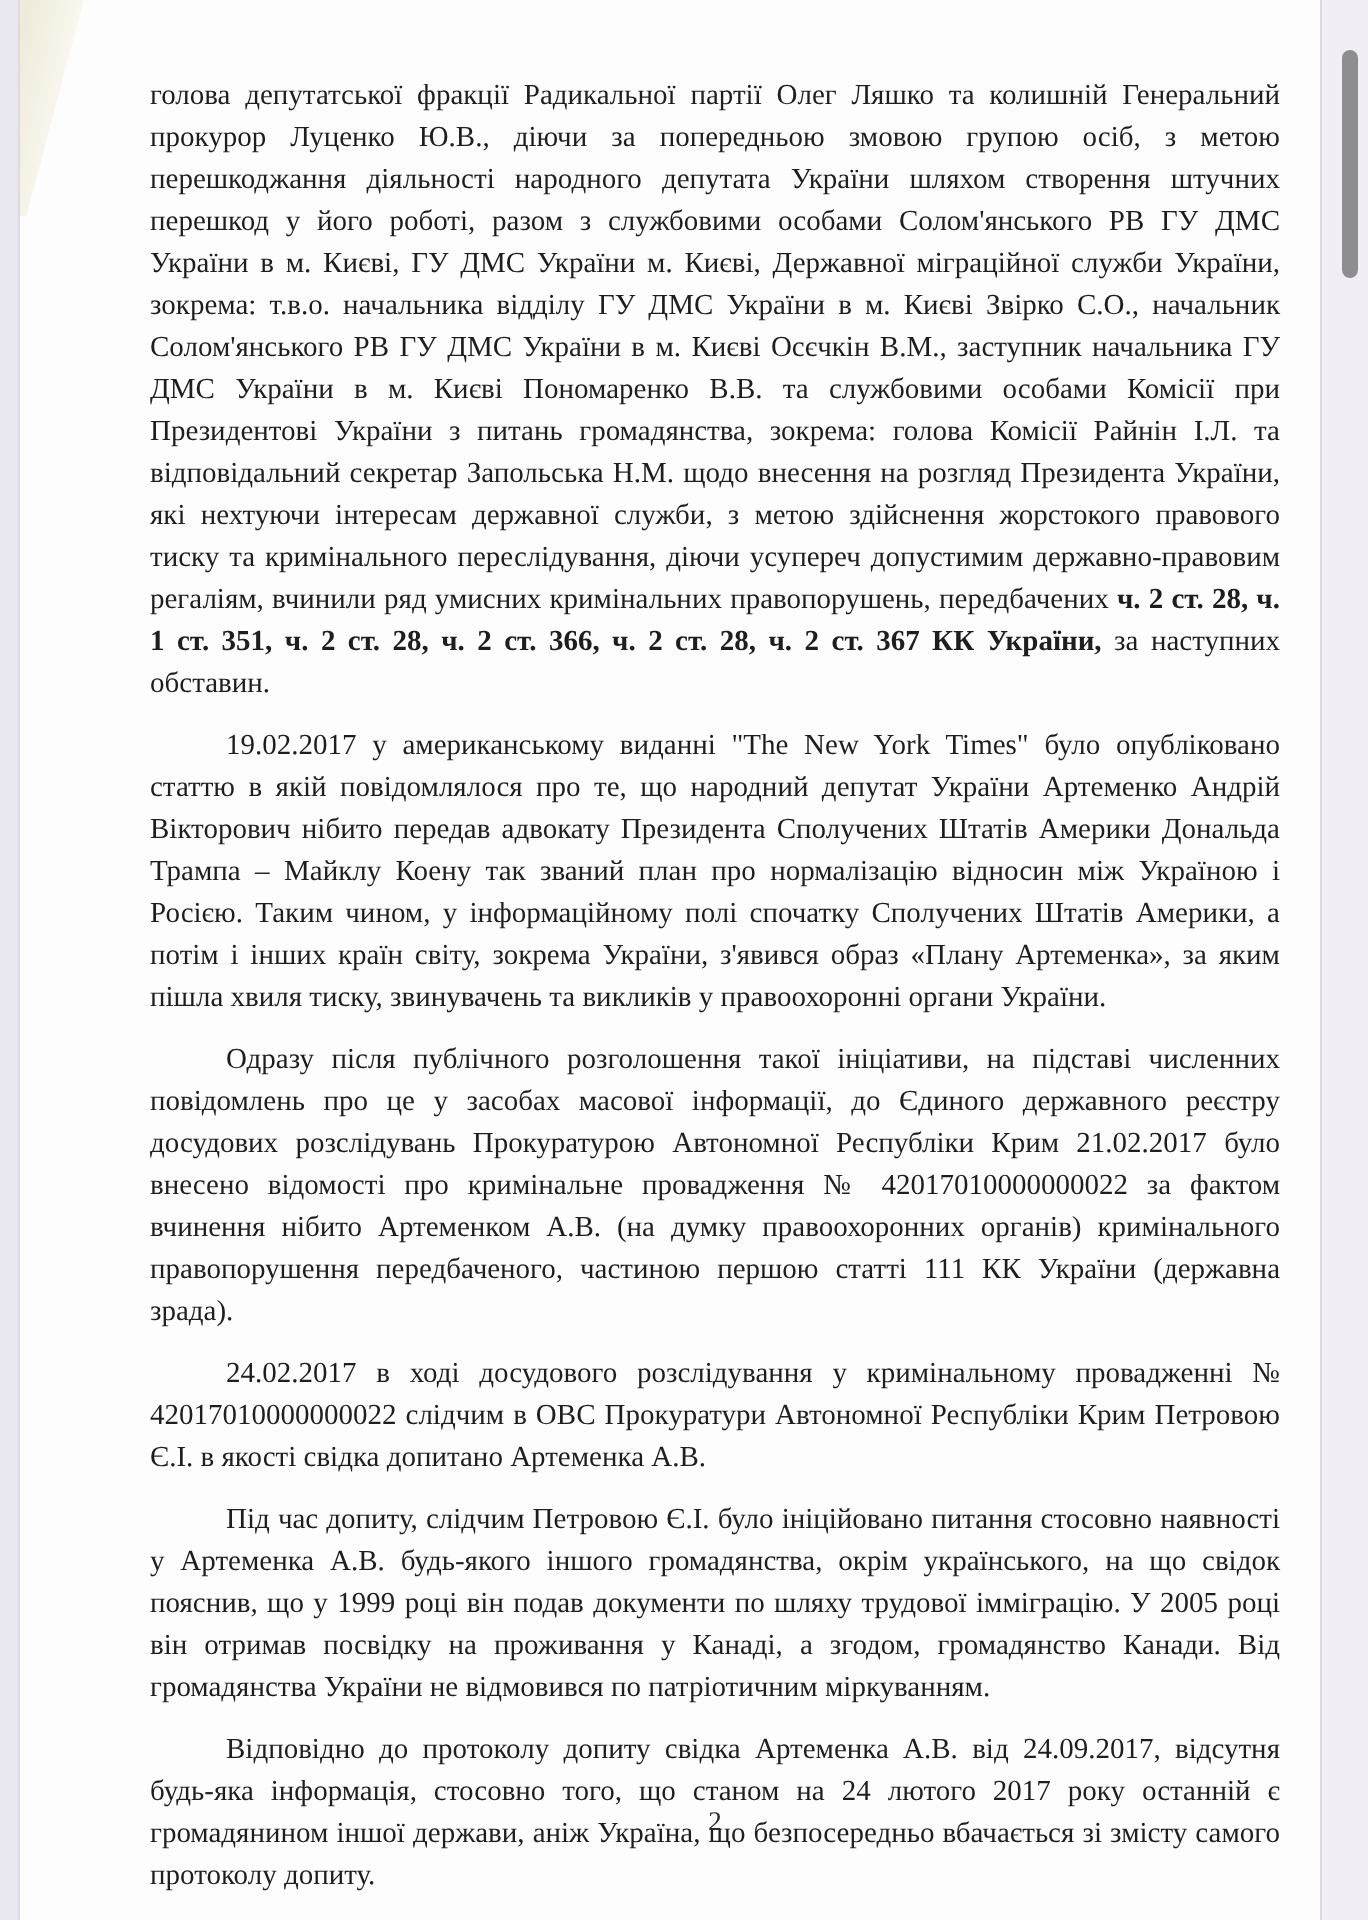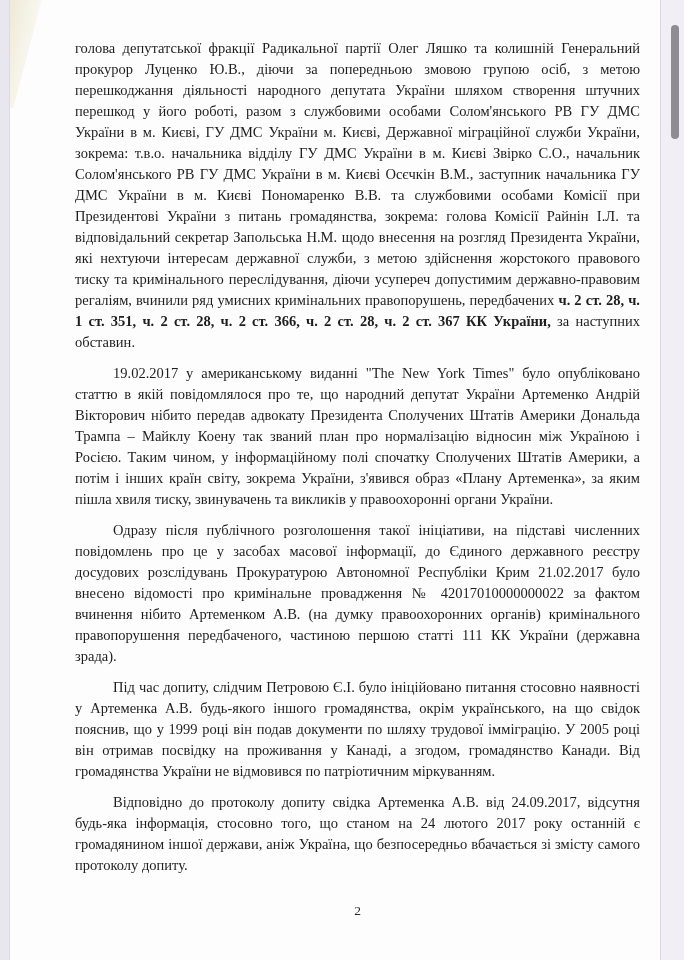--- a/index.html
+++ b/index.html
@@ -49,20 +49,21 @@
   <div class="corner-fold"></div>
 
   <div class="content">
 
     <p class="para no-indent"><span>голова депутатської фракції Радикальної партії Олег Ляшко та колишній Генеральний прокурор Луценко Ю.В., діючи за попередньою змовою групою осіб, з метою перешкоджання діяльності народного депутата України шляхом створення штучних перешкод у його роботі, разом з службовими особами Солом'янського РВ ГУ ДМС України в м. Києві, ГУ ДМС України м. Києві, Державної міграційної служби України, зокрема: т.в.о. начальника відділу ГУ ДМС України в м. Києві Звірко С.О., начальник Солом'янського РВ ГУ ДМС України в м. Києві Осєчкін В.М., заступник начальника ГУ ДМС України в м. Києві Пономаренко В.В. та службовими особами Комісії при Президентові України з питань громадянства, зокрема: голова Комісії Райнін І.Л. та відповідальний секретар Запольська Н.М. щодо внесення на розгляд Президента України, які нехтуючи інтересам державної служби, з метою здійснення жорстокого правового тиску та кримінального переслідування, діючи усупереч допустимим державно-правовим регаліям, вчинили ряд умисних кримінальних правопорушень, передбачених </span><span class="bold">ч. 2 ст. 28, ч. 1 ст. 351, ч. 2 ст. 28, ч. 2 ст. 366, ч. 2 ст. 28, ч. 2 ст. 367 КК України,</span><span> за наступних обставин.</span></p>
 
     <p class="para"><span>19.02.2017 у американському виданні "The New York Times" було опубліковано статтю в якій повідомлялося про те, що народний депутат України Артеменко Андрій Вікторович нібито передав адвокату Президента Сполучених Штатів Америки Дональда Трампа – Майклу Коену так званий план про нормалізацію відносин між Україною і Росією. Таким чином, у інформаційному полі спочатку Сполучених Штатів Америки, а потім і інших країн світу, зокрема України, з'явився образ «Плану Артеменка», за яким пішла хвиля тиску, звинувачень та викликів у правоохоронні органи України.</span></p>
 
     <p class="para"><span>Одразу після публічного розголошення такої ініціативи, на підставі численних повідомлень про це у засобах масової інформації, до Єдиного державного реєстру досудових розслідувань Прокуратурою Автономної Республіки Крим 21.02.2017 було внесено відомості про кримінальне провадження № 42017010000000022 за фактом вчинення нібито Артеменком А.В. (на думку правоохоронних органів) кримінального правопорушення передбаченого, частиною першою статті 111 КК України (державна зрада).</span></p>
 
+    <p class="para"><span>24.02.2017 в ході досудового розслідування у кримінальному провадженні № 42017010000000022 слідчим в ОВС Прокуратури Автономної Республіки Крим Петровою Є.І. в якості свідка допитано Артеменка А.В.</span></p>
 
     <p class="para"><span>Під час допиту, слідчим Петровою Є.І. було ініційовано питання стосовно наявності у Артеменка А.В. будь-якого іншого громадянства, окрім українського, на що свідок пояснив, що у 1999 році він подав документи по шляху трудової імміграцію. У 2005 році він отримав посвідку на проживання у Канаді, а згодом, громадянство Канади. Від громадянства України не відмовився по патріотичним міркуванням.</span></p>
 
     <p class="para"><span>Відповідно до протоколу допиту свідка Артеменка А.В. від 24.09.2017, відсутня будь-яка інформація, стосовно того, що станом на 24 лютого 2017 року останній є громадянином іншої держави, аніж Україна, що безпосередньо вбачається зі змісту самого протоколу допиту.</span></p>
 
   </div>
 
   <div class="page-number">2</div>
 
   <div class="scrollbar-track"></div>

